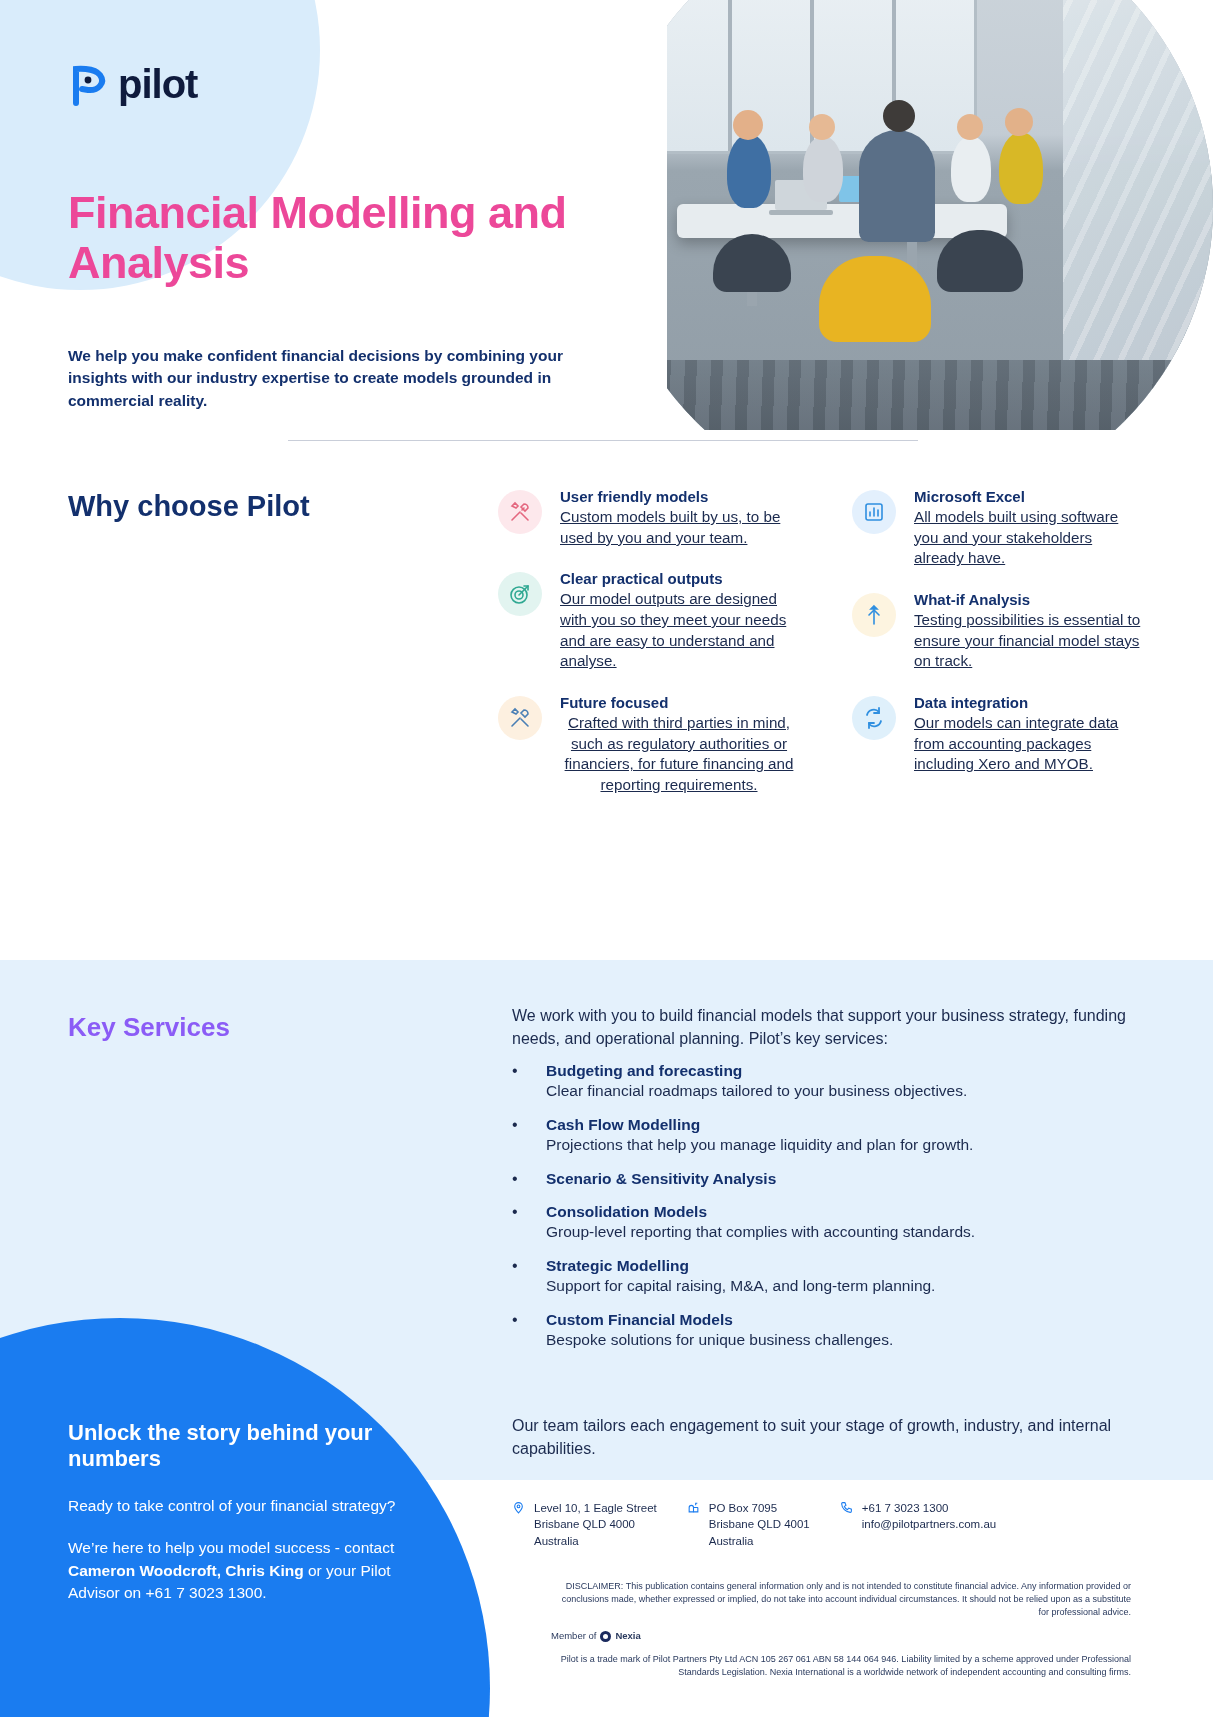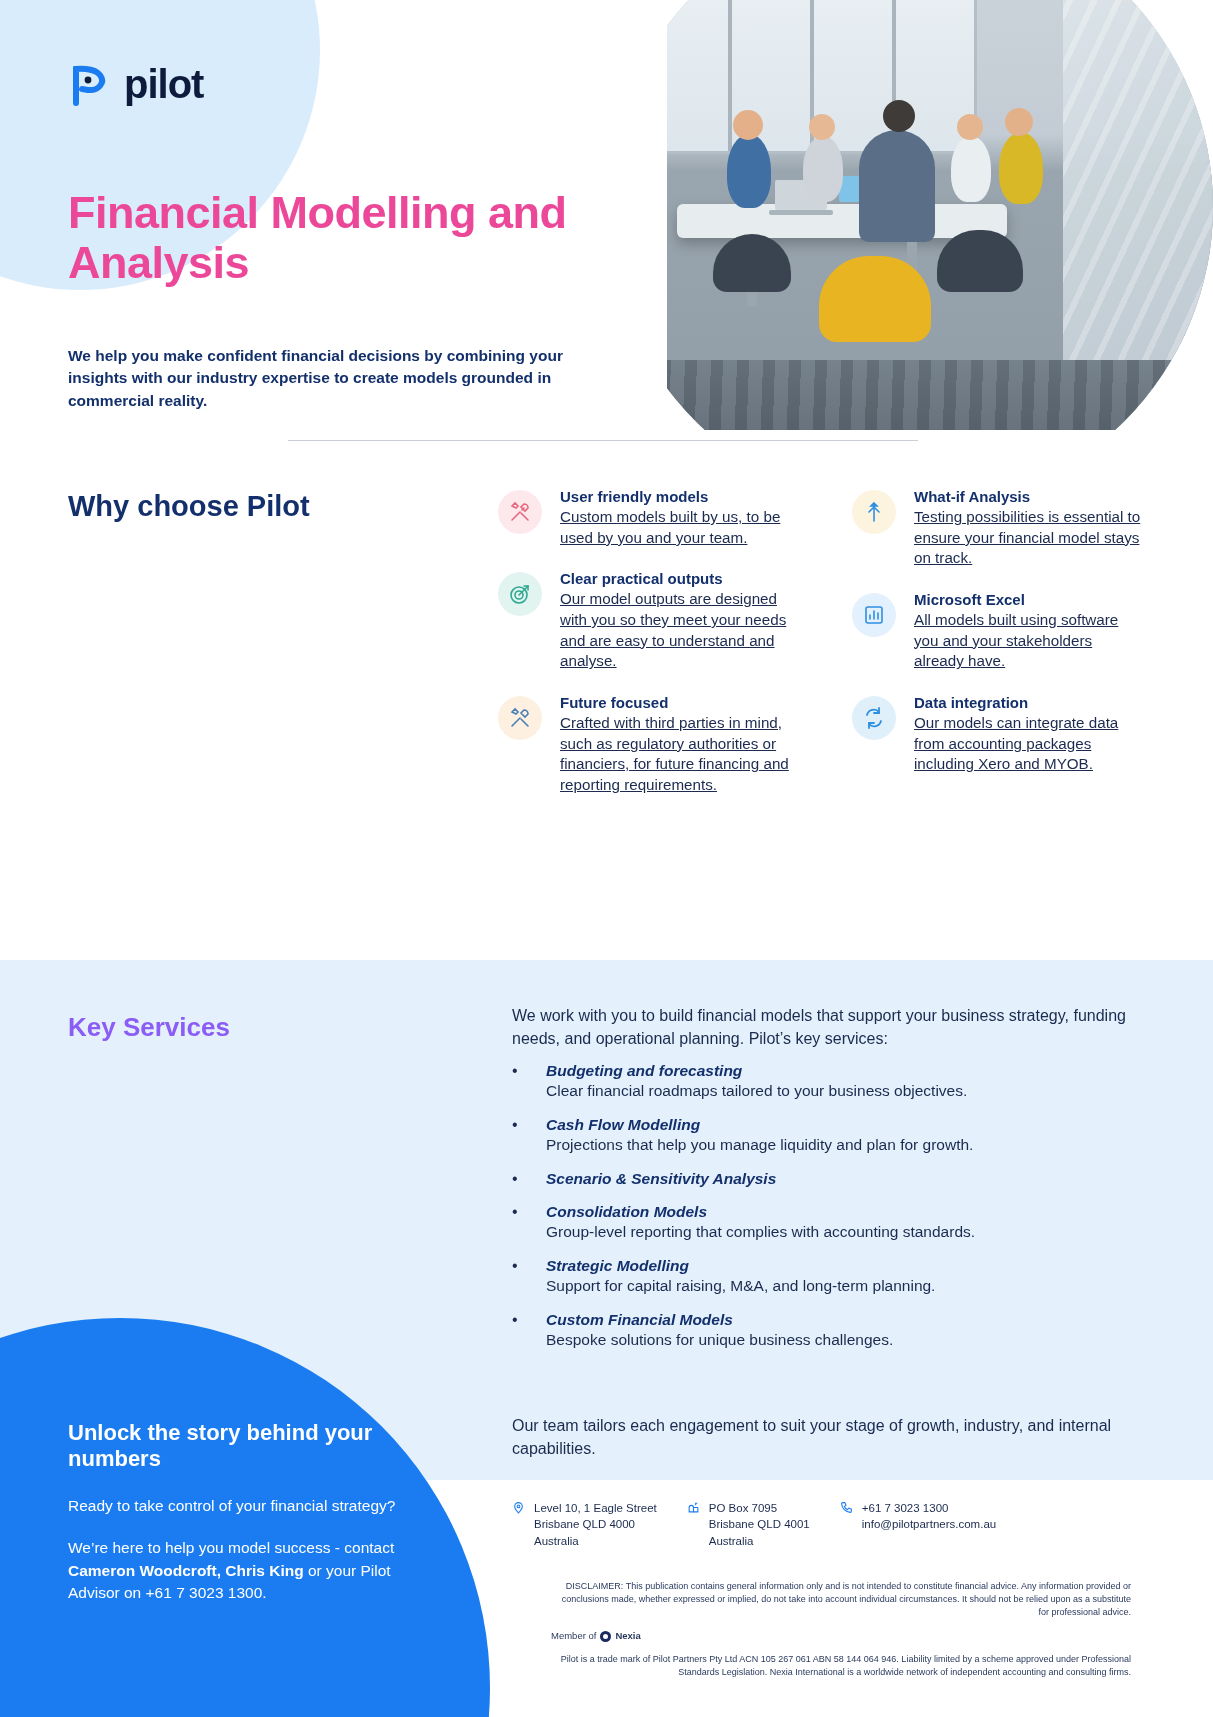--- a/index.html
+++ b/index.html
@@ -19,21 +19,21 @@
     position: absolute;
     left: -160px; top: -190px;
     width: 480px; height: 480px;
     background: #d9ecfb;
     border-radius: 50%;
     z-index: 0;
   }
   
   .logo {
     position: absolute; left: 68px; top: 62px;
-    display: flex; align-items: flex-end; gap: 12px;
+    display: flex; align-items: flex-end; gap: 6px;
     z-index: 4;
   }
   .logo-mark {
     width: 44px; height: 44px;
     position: relative;
   }
   .logo-text {
     font-size: 40px; font-weight: bold; letter-spacing: -1px;
     color: #0f1b3d;
   }
@@ -125,21 +125,21 @@
     position: absolute; left: 68px; top: 1012px;
     font-size: 26px; font-weight: bold; color: #8b5cf6;
   }
   .ks-intro {
     position: absolute; left: 512px; top: 1005px; width: 620px;
     font-size: 16px; line-height: 1.42; color: #1b2a4e;
   }
   .ks-list { position: absolute; left: 512px; top: 1062px; width: 620px; }
   .ks-item { display: flex; margin-bottom: 14px; }
   .ks-bullet { flex: 0 0 34px; font-size: 16px; color: #1b2a4e; }
-  .ks-item-title { font-size: 15.5px; font-weight: bold; color: #13306d; margin-bottom: 1px; font-style: italic; }
+  .ks-item-title { font-size: 15.5px; font-weight: bold; color: #13306d; margin-bottom: 1px; }
   .ks-item-text { font-size: 15.5px; line-height: 1.35; color: #1b2a4e; }
   .ks-outro {
     position: absolute; left: 512px; top: 1415px; width: 620px;
     font-size: 16px; line-height: 1.42; color: #1b2a4e;
   }
 
   
   .blob-bottom {
     position: absolute; left: -250px; top: 1318px;
     width: 740px; height: 740px;
@@ -279,54 +279,54 @@
       <span class="f-icon" style="background:#fdf0e0">
         <svg viewBox="0 0 24 24" fill="none" stroke="#4a7fb5" stroke-width="1.6" stroke-linecap="round">
           <path d="M4 20 L12 12"></path>
             <path d="M16 4 a4 4 0 0 1 4 4 l-3 3 -4-4 z"></path>
           <path d="M20 20 L13 13"></path>
             <path d="M4 6 l3-3 3 3 -2 2 z"></path>
         </svg>
       </span>
       <span class="f-body">
         <span class="f-title" style="display: block;">Future focused</span>
-        <span class="f-text" style="display: block;">Crafted with third parties in mind, such as regulatory authorities or financiers, for future financing and reporting requirements.</span>
+        <span class="f-text" style="display: block; text-align: center;">Crafted with third parties in mind, such as regulatory authorities or financiers, for future financing and reporting requirements.</span>
       </span>
     </div>
   </div>
 
   <div class="feature-col col-b">
+
+    <div class="feature">
+      <span class="f-icon" style="background:#e3f0fd">
+        <svg viewBox="0 0 24 24" fill="none" stroke="#2f8fe0" stroke-width="1.6" stroke-linecap="round">
+          <rect x="4" y="4" width="16" height="16" rx="2"></rect>
+          <path d="M8 16v-4"></path>
+            <path d="M12 16V8"></path>
+            <path d="M16 16v-6"></path>
+        </svg>
+      </span>
+      <span class="f-body">
+        <span class="f-title" style="display: block;">Microsoft Excel</span>
+        <span class="f-text" style="display: block;">All models built using software you and your stakeholders already have.</span>
+      </span>
+    </div>
 
     <div class="feature">
       <span class="f-icon" style="background:#fdf4e0">
         <svg viewBox="0 0 24 24" fill="none" stroke="#2f8fe0" stroke-width="1.6" stroke-linecap="round">
           <path d="M12 21V7"></path>
             <path d="M12 7 L7 12"></path>
             <path d="M12 7 L17 12"></path>
           <path d="M12 3 l3 3 -6 0 z" fill="#2f8fe0"></path>
         </svg>
       </span>
       <span class="f-body">
         <span class="f-title" style="display: block;">What-if Analysis</span>
         <span class="f-text" style="display: block;">Testing possibilities is essential to ensure your financial model stays on track.</span>
-      </span>
-    </div>
-
-    <div class="feature">
-      <span class="f-icon" style="background:#e3f0fd">
-        <svg viewBox="0 0 24 24" fill="none" stroke="#2f8fe0" stroke-width="1.6" stroke-linecap="round">
-          <rect x="4" y="4" width="16" height="16" rx="2"></rect>
-          <path d="M8 16v-4"></path>
-            <path d="M12 16V8"></path>
-            <path d="M16 16v-6"></path>
-        </svg>
-      </span>
-      <span class="f-body">
-        <span class="f-title" style="display: block;">Microsoft Excel</span>
-        <span class="f-text" style="display: block;">All models built using software you and your stakeholders already have.</span>
       </span>
     </div>
 
     <div class="feature">
       <span class="f-icon" style="background:#dff0fb">
         <svg viewBox="0 0 24 24" fill="none" stroke="#2f8fe0" stroke-width="1.8" stroke-linecap="round">
           <path d="M5 9a7 7 0 0 1 12-3"></path>
             <path d="M19 15a7 7 0 0 1-12 3"></path>
           <path d="M17 2v5h-5"></path>
             <path d="M7 22v-5h5"></path>

